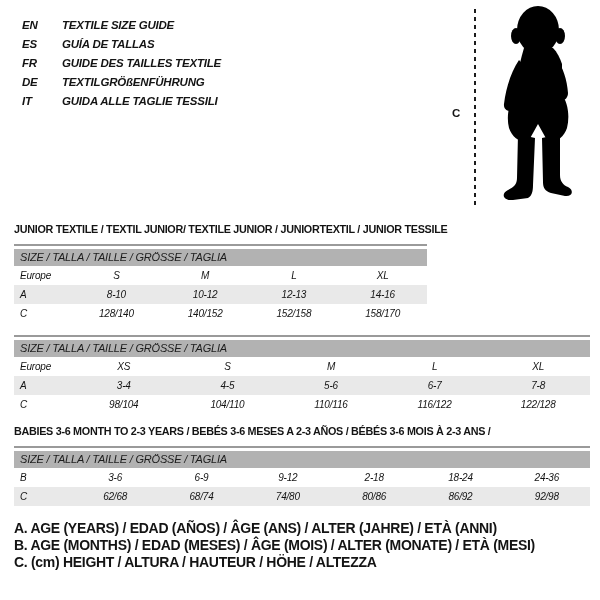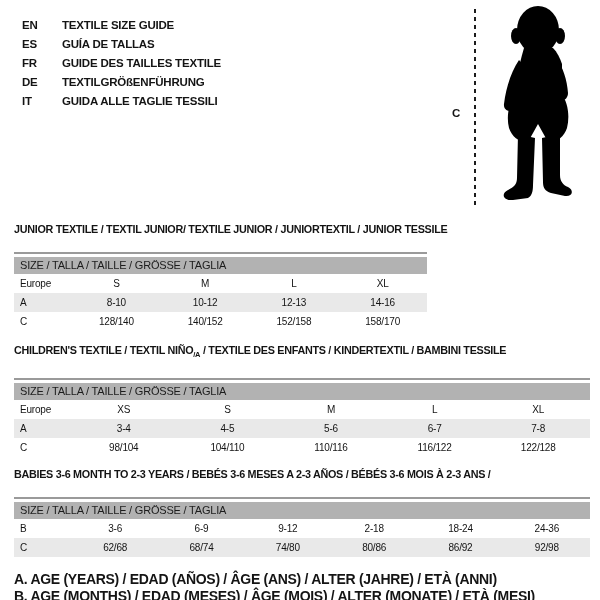--- a/index.html
+++ b/index.html
@@ -7,39 +7,39 @@
   body {
     width:600px; height:600px; overflow:hidden;
     font-family:"Liberation Sans", sans-serif;
     color:#141414;
     -webkit-font-smoothing:antialiased;
   }
   .page { position:relative; width:600px; height:600px; padding:0 8px 0 14px; }
 
   
   .top { position:relative; height:210px; }
-  .langs { padding-top:16px; padding-left:8px; }
+  .langs { padding-top:16px; padding-left:8px;font-style:italic; }
   .lang-row { display:flex; height:19px; line-height:19px; font-weight:bold; font-size:11.5px; letter-spacing:-0.2px; }
   .lang-code { width:40px; }
   .figure { position:absolute; top:4px; right:0; display:flex; align-items:flex-start; }
   .c-label { position:absolute; left:-22px; top:103px; font-weight:bold; font-size:11.5px; }
   .dash {
     width:2px; height:196px; margin-top:5px; margin-right:10px;
     background:repeating-linear-gradient(to bottom, #1c1c1c 0 4px, transparent 4px 8px);
   }
   .sil { display:block; }
 
   
   .sec { margin-top:12px; }
   .sec-babies { margin-top:10px; }
   .sec-title { font-weight:bold; font-size:10.8px; letter-spacing:-0.3px; line-height:14px; white-space:nowrap; }
   .sub-a { font-size:7.5px; vertical-align:sub; }
 
   
-  .tbl { margin-top:16px; }
+  .tbl { margin-top:8px;font-style:italic; }
   .w-junior { width:413px; }
   .w-full { width:576px; }
   .topline { height:2px; background:#9a9a9a; margin-bottom:3px; }
   .hdr {
     height:17px; line-height:17px; background:#b2b2b2;
     font-size:11px; letter-spacing:-0.2px; padding-left:6px; color:#1c1c1c;
   }
   .row { display:flex; height:19px; line-height:19px; font-size:10px; letter-spacing:-0.2px; }
   .row.shaded { background:#e9e9e9; }
   .cell { flex:1; text-align:center; }
@@ -128,21 +128,20 @@
         <div class="cell first">C</div>
         <div class="cell">128/140</div>
         <div class="cell">140/152</div>
         <div class="cell">152/158</div>
         <div class="cell">158/170</div>
       </div>
     </div>
   </div>
 
   <div class="sec sec-children">
-    <div class="sec-title"><span>CHILDREN'S TEXTILE / TEXTIL NIÑO</span><span class="sub-a">/A</span><span> / TEXTILE DES ENFANTS / KINDERTEXTIL / BAMBINI TESSILE</span></div>
     <div class="tbl w-full">
       <div class="topline"></div>
       <div class="hdr">SIZE / TALLA / TAILLE / GRÖSSE / TAGLIA</div>
       <div class="row">
         <div class="cell first">Europe</div>
         <div class="cell">XS</div>
         <div class="cell">S</div>
         <div class="cell">M</div>
         <div class="cell">L</div>
         <div class="cell">XL</div>

